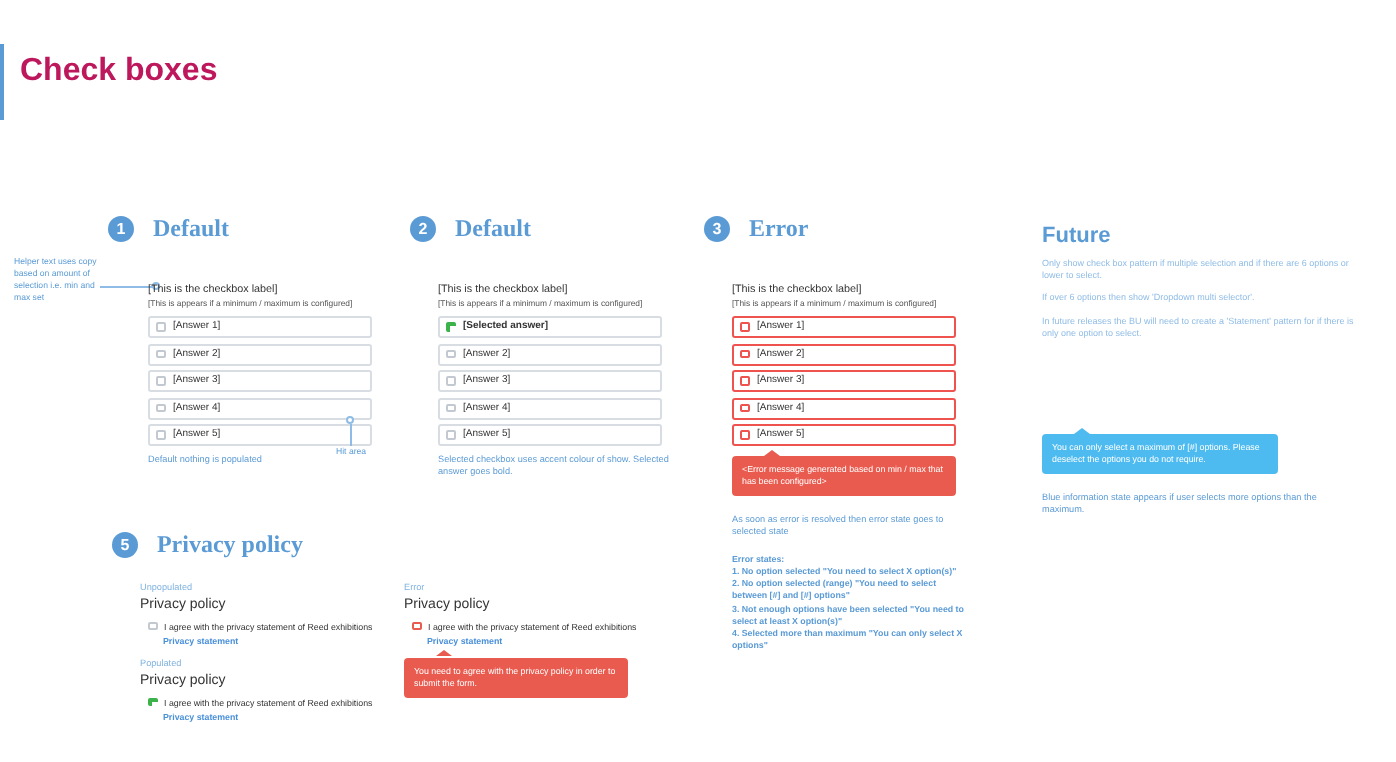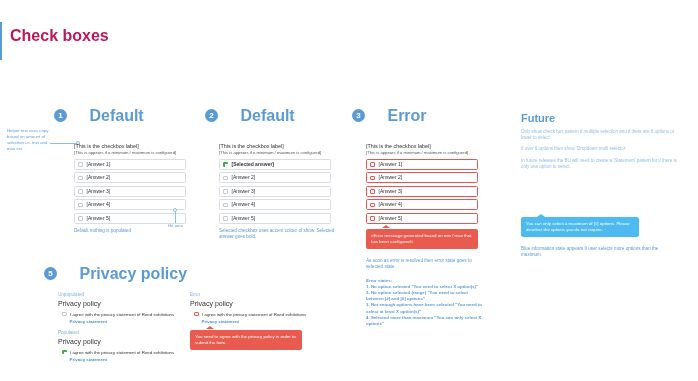--- a/index.html
+++ b/index.html
@@ -17,22 +17,22 @@
   .hdr{position:absolute;left:10px;top:24px;}
   .hdr .kicker{font-size:9px;font-weight:bold;color:#5b9bd5;letter-spacing:.2px;line-height:12px;}
   .hdr .title{font-size:16px;font-weight:bold;color:#be185d;line-height:20px;margin-top:2px;}
 
   .badge{
     display:inline-block;width:13px;height:13px;border-radius:50%;
     background:#5b9bd5;color:#fff;font-size:8px;font-weight:bold;
     text-align:center;line-height:13px;vertical-align:middle;
   }
   .sec-title{
-    display:inline-block;margin-left:18px;font-size:16px;font-weight:bold;
-    color:#5b9bd5;vertical-align:middle;
+    display:inline-block;margin-left:5px;font-size:12px;font-weight:bold;
+    color:#5b9bd5;vertical-align:middle;font-family:Liberation Serif, serif;
   }
 
   .col{position:absolute;}
   .col-head{white-space:nowrap;}
 
   .lbl-main{font-size:5.4px;color:#333;line-height:7px;}
   .lbl-sub{font-size:4.2px;color:#555;line-height:6px;}
   .cb-label-wrap{margin-bottom:3px;}
 
   .opt{
@@ -240,21 +240,21 @@
   <div class="fut-p">In future releases the BU will need to create a 'Statement' pattern for if there is only one option to select.</div>
 </div>
 
 <div class="col" style="left:518px;top:203px;">
   <div style="margin-top:14px;margin-left:3px;">
     <div class="tip blue">You can only select a maximum of [#] options. Please deselect the options you do not require.</div>
     <div class="note" style="margin-top:9px;width:150px;">Blue information state appears if user selects more options than the maximum.</div>
   </div>
 </div>
 
-<div class="col" style="left:44px;top:264px;">
+<div class="col" style="left:56px;top:264px;">
   <div class="col-head">
     <span class="badge">5</span>
     <span class="sec-title">Privacy policy</span>
   </div>
 
   <div style="position:relative;margin-top:9px;margin-left:14px;">
 
     <div style="position:absolute;left:0;top:0;width:125px;">
       <div class="pp-state">Unpopulated</div>
       <div class="pp-h">Privacy policy</div>

